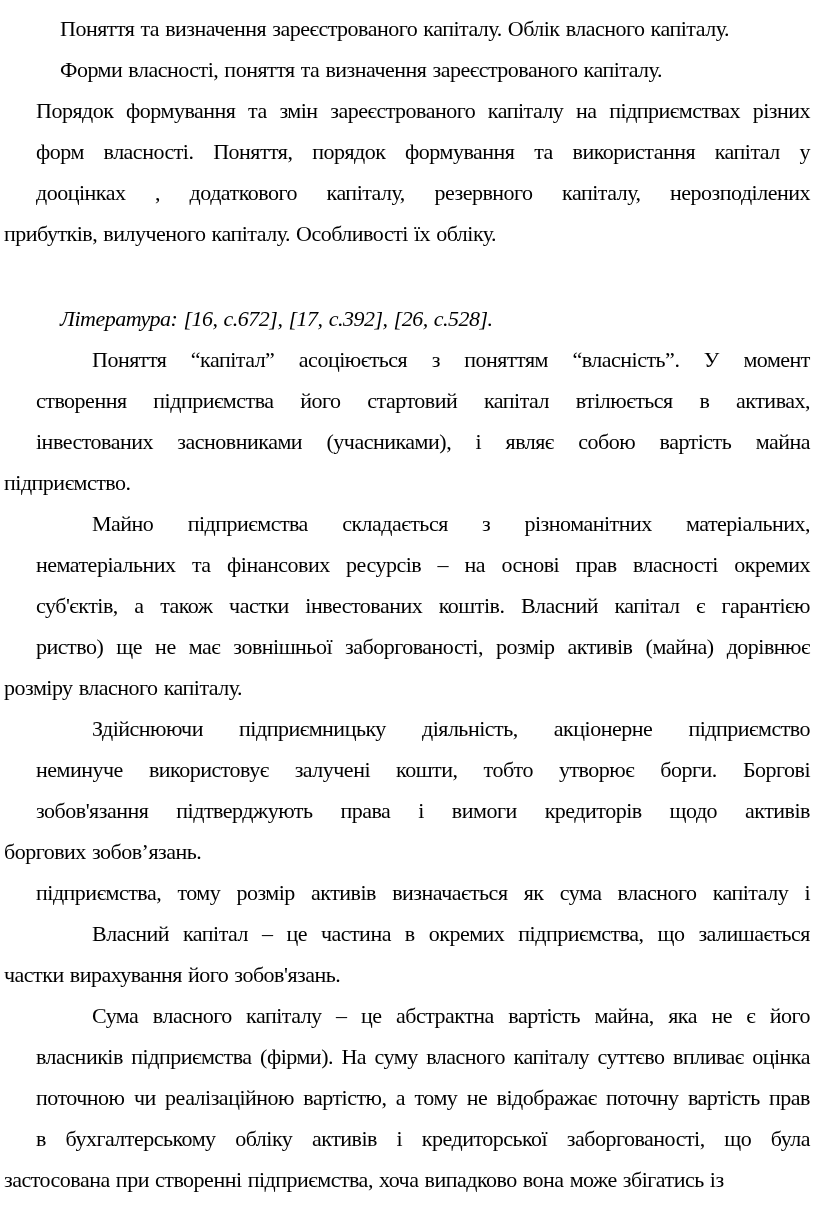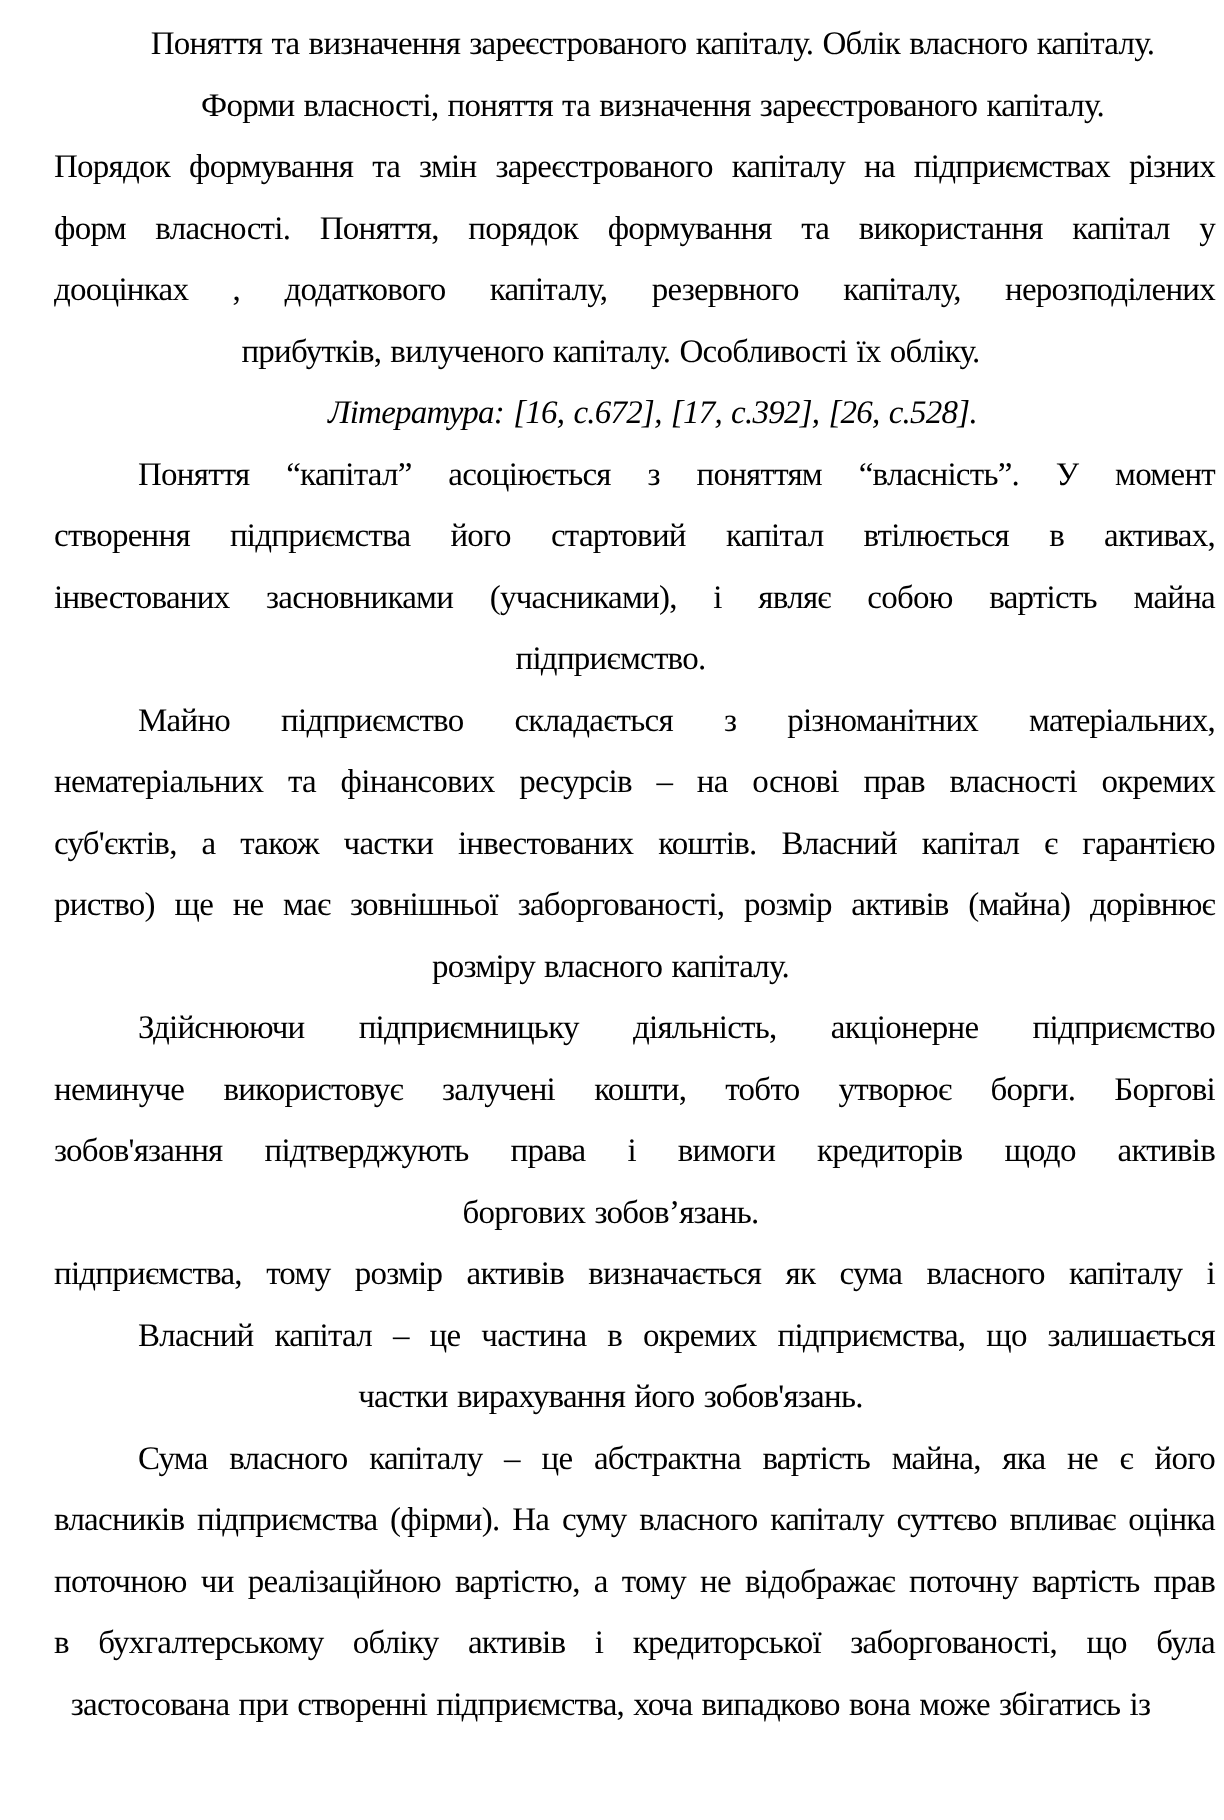--- a/index.html
+++ b/index.html
@@ -21,51 +21,52 @@
   .text-content {
     width: 100%;
   }
   .line {
     height: 41px;
     line-height: 41px;
     font-size: 22px;
     letter-spacing: -0.5px;
     word-spacing: 0.05em;
     white-space: normal;
-    text-align: center;
+    text-align: left;
   }
   .line.justify {
     text-align: justify;
     text-align-last: justify;
     margin-left: 32px;
   }
   .line.indent {
     text-indent: 56px;
   }
   .line.italic {
     font-style: italic;
+    margin-top: 44px;
   }
 </style>
 </head>
 <body>
 
 <div class="page" style="background: rgb(255, 255, 255); color: rgb(0, 0, 0);">
   <div class="text-content" id="text-content">
       <div class="line indent">Поняття та визначення зареєстрованого капіталу. Облік власного капіталу.</div>
       <div class="line indent">Форми власності, поняття та визначення зареєстрованого капіталу.</div>
       <div class="line justify">Порядок формування та змін зареєстрованого капіталу на підприємствах різних</div>
       <div class="line justify">форм власності. Поняття, порядок формування та використання капітал у</div>
       <div class="line justify">дооцінках , додаткового капіталу, резервного капіталу, нерозподілених</div>
       <div class="line">прибутків, вилученого капіталу. Особливості їх обліку.</div>
       <div class="line indent italic">Література: [16, с.672], [17, с.392], [26, с.528].</div>
       <div class="line indent justify">Поняття “капітал” асоціюється з поняттям “власність”. У момент</div>
       <div class="line justify">створення підприємства його стартовий капітал втілюється в активах,</div>
       <div class="line justify">інвестованих засновниками (учасниками), і являє собою вартість майна</div>
       <div class="line">підприємство.</div>
-      <div class="line indent justify">Майно підприємство складається з різноманітних матеріальних,</div>
+      <div class="line indent justify">Майно підприємства складається з різноманітних матеріальних,</div>
       <div class="line justify">нематеріальних та фінансових ресурсів – на основі прав власності окремих</div>
       <div class="line justify">суб'єктів, а також частки інвестованих коштів. Власний капітал є гарантією</div>
       <div class="line justify">риство) ще не має зовнішньої заборгованості, розмір активів (майна) дорівнює</div>
       <div class="line">розміру власного капіталу.</div>
       <div class="line indent justify">Здійснюючи підприємницьку діяльність, акціонерне підприємство</div>
       <div class="line justify">неминуче використовує залучені кошти, тобто утворює борги. Боргові</div>
       <div class="line justify">зобов'язання підтверджують права і вимоги кредиторів щодо активів</div>
       <div class="line">боргових зобов’язань.</div>
       <div class="line justify">підприємства, тому розмір активів визначається як сума власного капіталу і</div>
       <div class="line indent justify">Власний капітал – це частина в окремих підприємства, що залишається</div>

